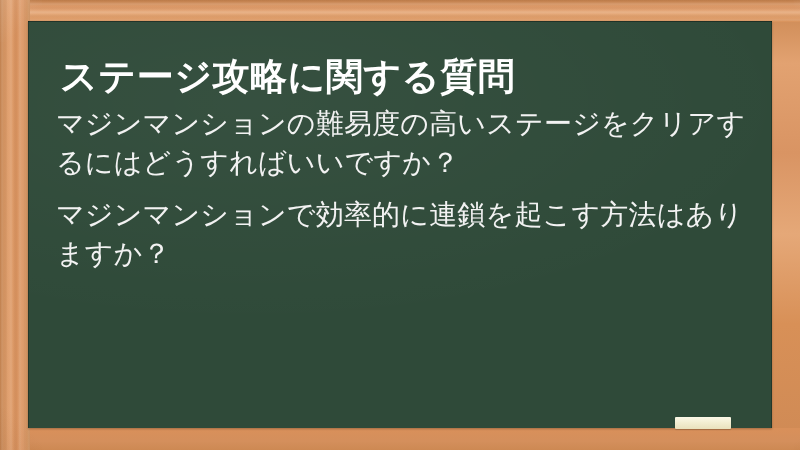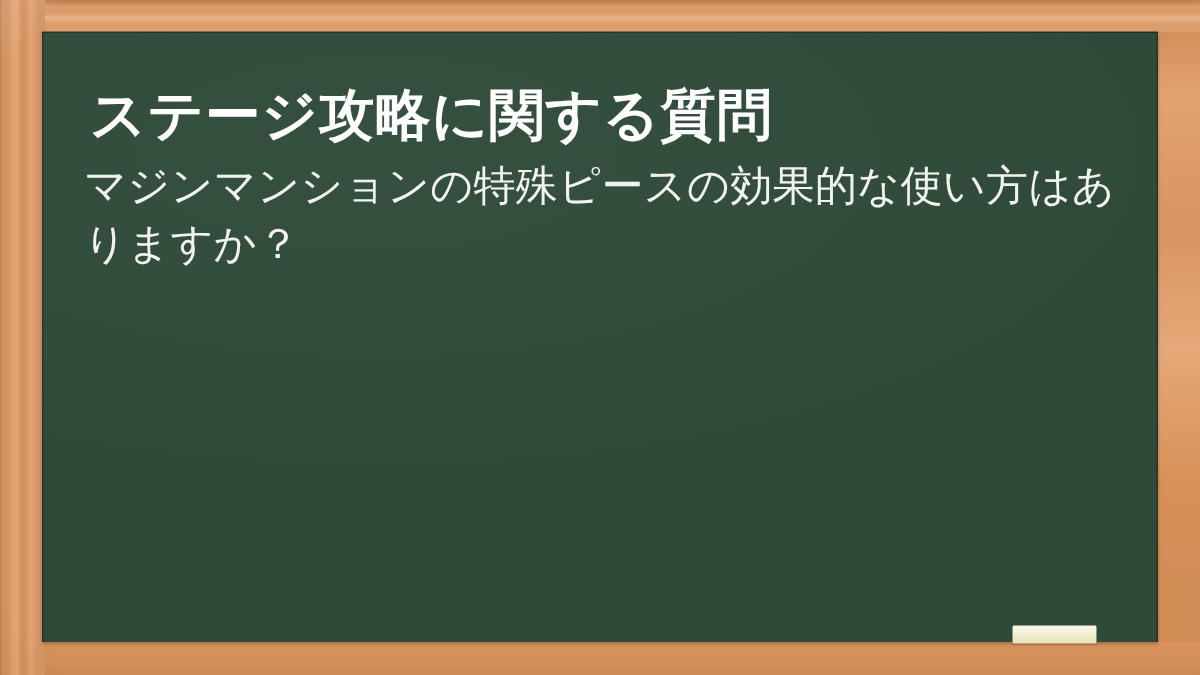--- a/index.html
+++ b/index.html
@@ -173,19 +173,20 @@
     <div class="miter bl"></div>
     <div class="miter br"></div>
   </div>
 
   <div class="board">
     <div class="board-sheen"></div>
 
     <h1 class="board-title">ステージ攻略に関する質問</h1>
 
     <ul class="question-list">
-      <li class="question-item">マジンマンションの特殊ピースの効果的な使い方はありますか？</li>
+      <li class="question-item">マジンマンションの難易度の高いステージをクリアするにはどうすればいいですか？</li>
+      <li class="question-item">マジンマンションで効率的に連鎖を起こす方法はありますか？</li>
     </ul>
   </div>
 
   <div class="chalk-stick"></div>
 
 </div>
 
 </body></html>

